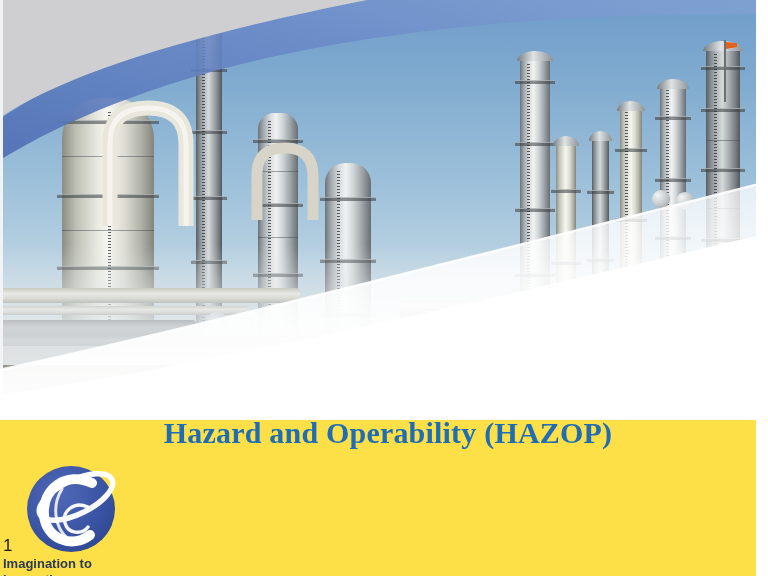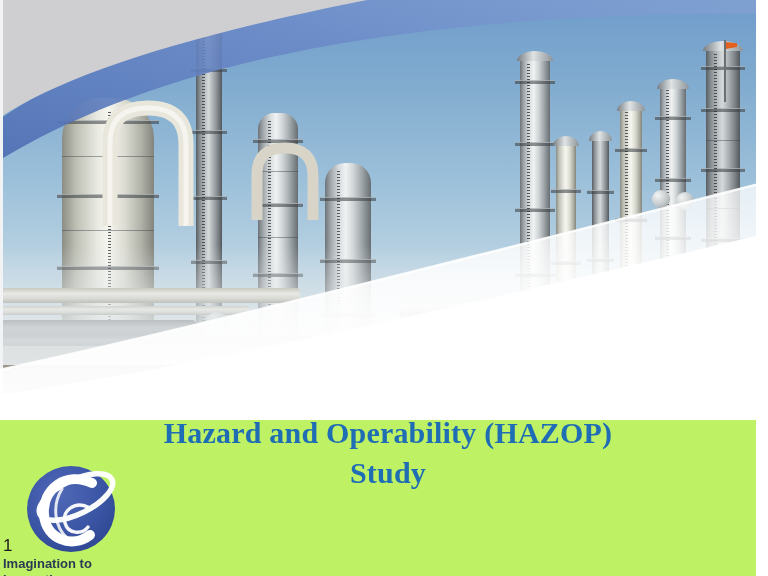--- a/index.html
+++ b/index.html
@@ -10,21 +10,21 @@
   }
   body {
     font-family: "Liberation Sans", sans-serif;
   }
 
   #slide {
     position: relative;
     width: 756px;
     height: 576px;
     overflow: hidden;
-    background: #bef264;
+    background: #fde047;
   }
 
   
   .gray-plate {
     position: absolute;
     left: 0;
     top: 0;
     width: 768px;
     height: 400px;
     background: #cfcfd1;
@@ -410,21 +410,20 @@
 
     <path d="M -10 372 C 160 336, 430 268, 790 176 L 790 250 C 430 336, 170 392, -10 414 Z" fill="url(#sweepSoft)"></path>
 
     <path d="M -10 396 C 170 372, 430 314, 790 228 L 790 430 L -10 430 Z" fill="#ffffff"></path>
 
     <path d="M -10 372 C 160 336, 430 268, 790 176" fill="none" stroke="#ffffff" stroke-width="2.5" opacity="0.9"></path>
   </svg>
 
   <div class="title">
     <div>Hazard and Operability (HAZOP)</div>
-    <div>Study</div>
   </div>
 
   <svg class="logo" viewBox="0 0 106 96">
     <defs>
       <radialGradient id="logoBall" cx="38%" cy="32%" r="78%">
         <stop offset="0%" stop-color="#4f68b6"></stop>
         <stop offset="58%" stop-color="#3c56a6"></stop>
         <stop offset="100%" stop-color="#2e4690"></stop>
       </radialGradient>
     </defs>

